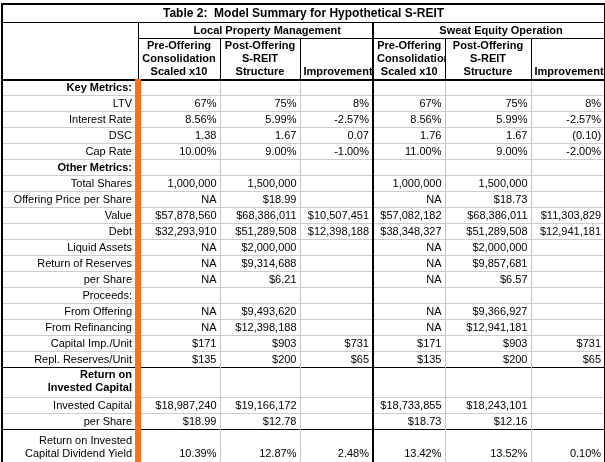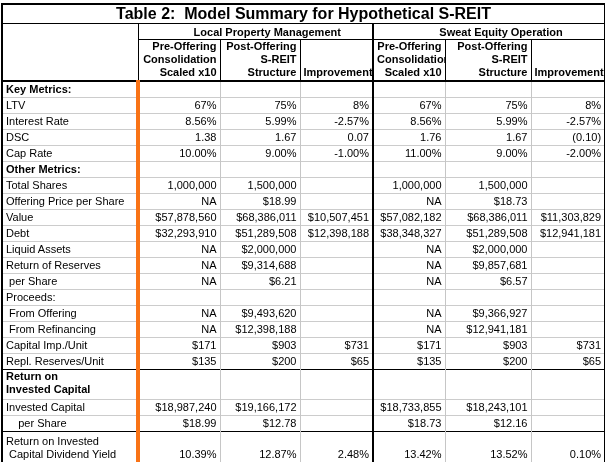--- a/index.html
+++ b/index.html
@@ -11,44 +11,44 @@
     width:603px;
     font-family:"Liberation Sans","DejaVu Sans",sans-serif;
     font-size:11px;
     color:#000;
     border:2px solid #000;
   }
   th, td { padding:0 3px; overflow:hidden; box-sizing:border-box; }
 
   
   th.title-cell {
-    font-size:16px; font-weight:bold; text-align:center;
+    font-size:12px; font-weight:bold; text-align:center;
     border-bottom:1px solid #000; height:18px; white-space:pre;margin-left:9px;
   }
 
   
   th.corner-cell { border-right:1px solid #000; border-bottom:2px solid #000; }
   th.grp {
     font-weight:bold; text-align:center; height:16px;
     border-bottom:1px solid #000;
     padding-left:27px;
   }
 
   
   th.sub {
-    font-weight:bold; text-align:right; vertical-align:bottom;
+    font-weight:bold; vertical-align:bottom;
     white-space:pre-line; line-height:13px;
     height:30px; border-bottom:2px solid #000; padding-bottom:1px;
   }
   .csep  { border-left:1px solid #000;margin-left:24px; }
   .gsep  { border-left:2px solid #000000;margin-left:12px; }
 
   
   tbody td { height:16px; border-top:1px solid #cccccc; vertical-align:middle; line-height:13px; }
-  tbody td.lbl { text-align:left; white-space:pre-wrap; border-right:4px solid #f97316; }
+  tbody td.lbl { text-align:right; white-space:pre-wrap; border-right:6px solid #f97316; }
   tbody td.val { text-align:right; }
   tbody td.v1, tbody td.v2, tbody td.v4, tbody td.v5 { border-left:1px solid #c6c6c6; }
   tbody td.v3 { border-left:2px solid #000; }
   tbody tr.bold td { font-weight:bold; }
 
   tr[data-name="table-row-return-on-invested-capital"] td {
     border-top:1px solid #000; height:30px; vertical-align:top;
   }
   tr[data-name="table-row-roic-dividend-yield"] td {
     border-top:1px solid #000; height:33px; vertical-align:bottom; padding-bottom:2px;

